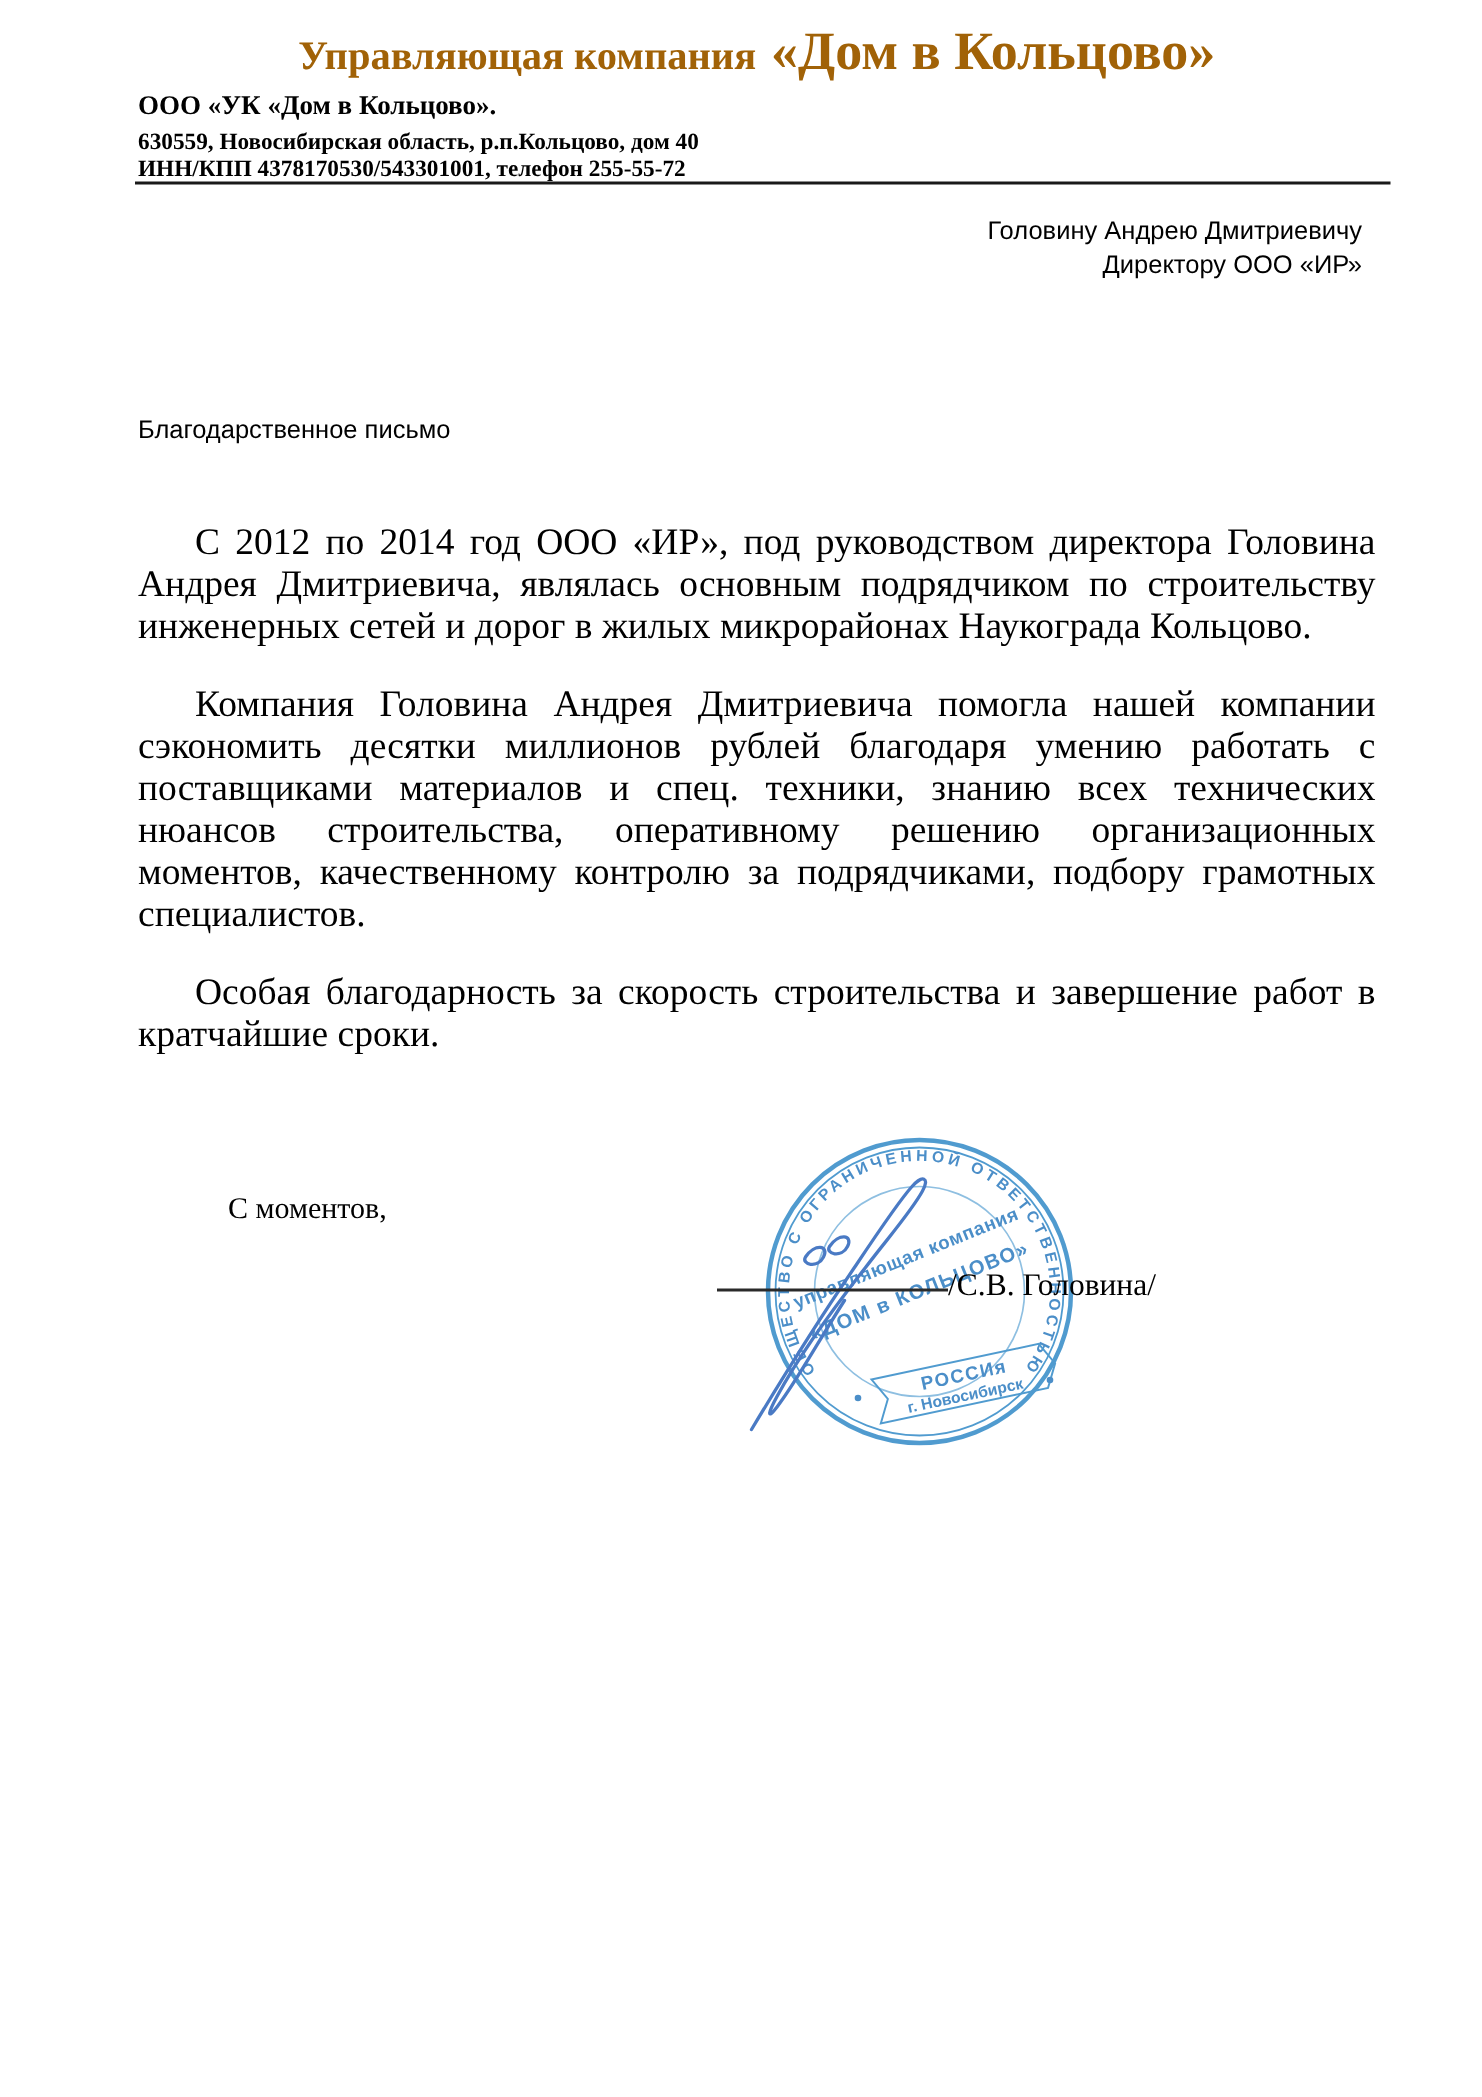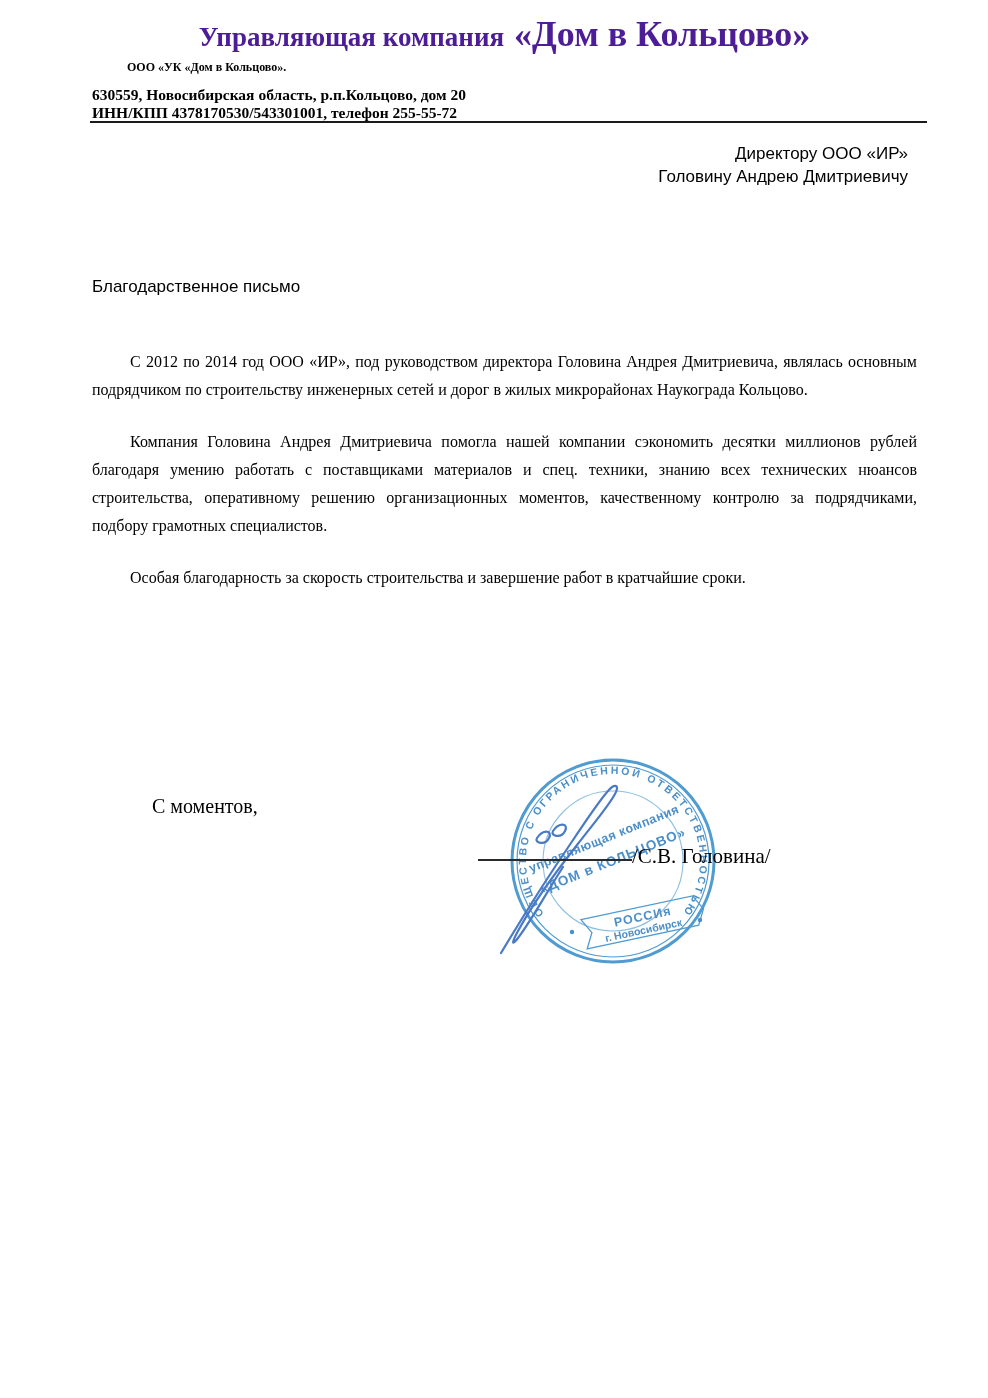--- a/index.html
+++ b/index.html
@@ -10,49 +10,49 @@
     background: #ffffff;
     overflow: hidden;
     font-family: "Liberation Serif", serif;
     color: #000000;
   }
   
   .header-title {
     position: absolute;
     left: 92px; right: 71px; top: 12px;
     text-align: center;
-    color: #4c1d95;
+    color: #a16207;
     font-weight: bold;
     line-height: 44px;
     white-space: nowrap;
   }
   .header-title .t1 { font-size: 27px; margin-right: 10px; }
   .header-title .t2 { font-size: 36px; }
-  .org-line  { position: absolute; left: 92px; top: 60px;  font-weight: bold; font-size: 12px; margin-left: 35px; }
+  .org-line  { position: absolute; left: 92px; top: 60px;  font-weight: bold; font-size: 18px; }
   .addr-line { position: absolute; left: 92px; top: 86px;  font-weight: bold; font-size: 15.5px; }
   .inn-line  { position: absolute; left: 92px; top: 104px; font-weight: bold; font-size: 15.5px; }
   .head-rule { position: absolute; left: 90px; right: 61px; top: 121px; border-top: 2px solid #1a1a1a; }
   
   .addressee {
     position: absolute; right: 80px; top: 142px;
     text-align: right;
     font-family: "Liberation Sans", sans-serif;
     font-size: 17px; line-height: 23px;
   }
   
   .letter-title {
     position: absolute; left: 92px; right: 71px; top: 277px;
     text-align: left;
     font-family: "Liberation Sans", sans-serif;
     font-size: 17px;
   }
   
   .body-text {
     position: absolute; left: 92px; right: 71px; top: 348px;
-    font-size: 16px; line-height: 28px;
+    font-size: 25px; line-height: 28px;
     text-align: justify;
   }
   .body-text p { margin: 0 0 24px 0; text-indent: 38px; }
   
   .sig-block {
     position: absolute; left: 152px; top: 794px;
     font-size: 20px; line-height: 24px;
   }
   
   .stamp { position: absolute; left: 487px; top: 735px; opacity: 0.92; }
@@ -62,27 +62,27 @@
 </style>
 </head>
 <body>
 
 <div class="page">
 
   <div class="header-title">
     <span class="t1">Управляющая компания</span><span class="t2">«Дом в Кольцово»</span>
   </div>
   <div class="org-line">ООО «УК «Дом в Кольцово».</div>
-  <div class="addr-line">630559, Новосибирская область, р.п.Кольцово, дом 20</div>
+  <div class="addr-line">630559, Новосибирская область, р.п.Кольцово, дом 40</div>
   <div class="inn-line">ИНН/КПП 4378170530/543301001, телефон 255-55-72</div>
   <div class="head-rule"></div>
 
   <div class="addressee">
+    <div>Головину Андрею Дмитриевичу</div>
     <div>Директору ООО «ИР»</div>
-    <div>Головину Андрею Дмитриевичу</div>
   </div>
 
   <div class="letter-title">Благодарственное письмо</div>
 
   <div class="body-text">
     <p>С 2012 по 2014 год ООО «ИР», под руководством директора Головина Андрея Дмитриевича, являлась основным подрядчиком по строительству инженерных сетей и дорог в жилых микрорайонах Наукограда Кольцово.</p>
     <p>Компания Головина Андрея Дмитриевича помогла нашей компании сэкономить десятки миллионов рублей благодаря умению работать с поставщиками материалов и спец. техники, знанию всех технических нюансов строительства, оперативному решению организационных моментов, качественному контролю за подрядчиками, подбору грамотных специалистов.</p>
     <p>Особая благодарность за скорость строительства и завершение работ в кратчайшие сроки.</p>
   </div>
 

